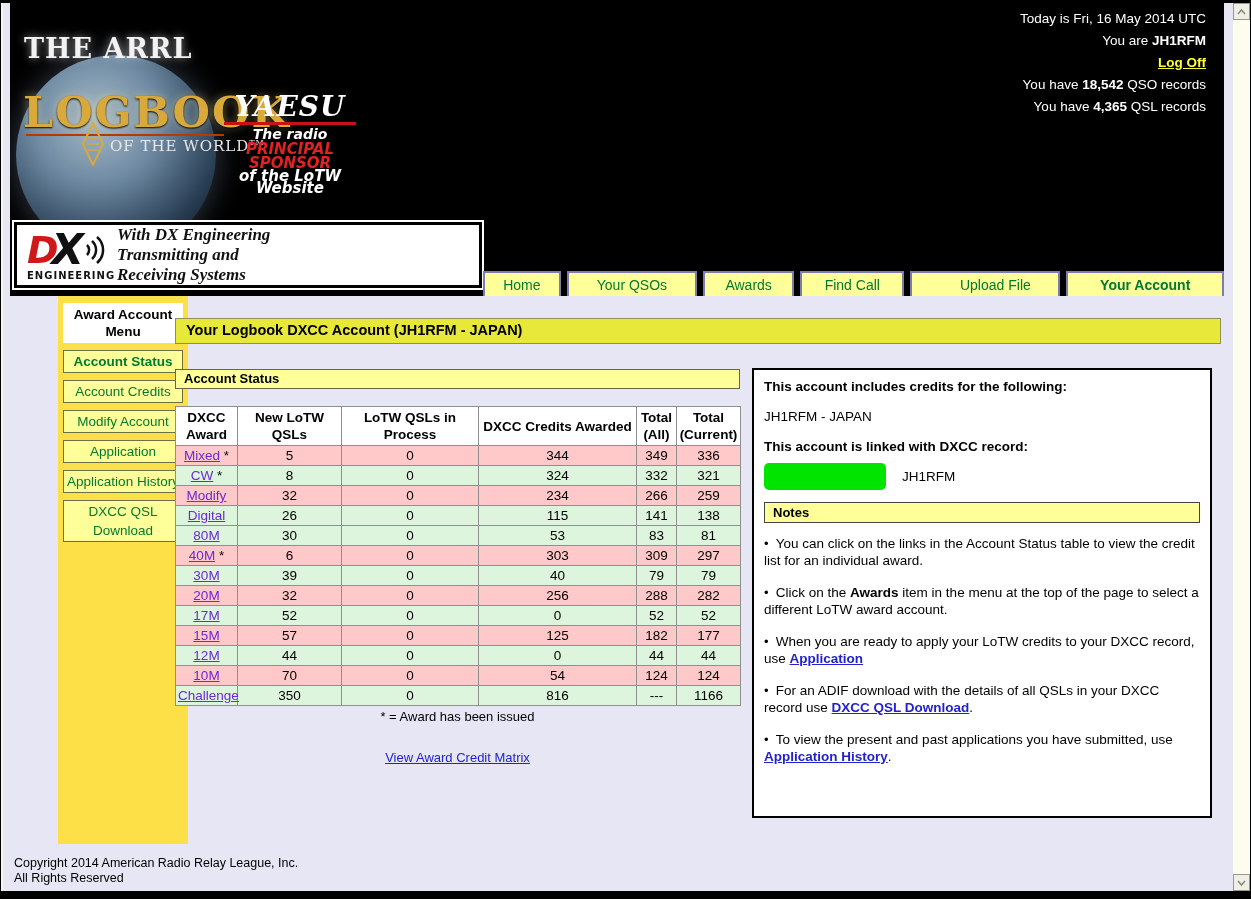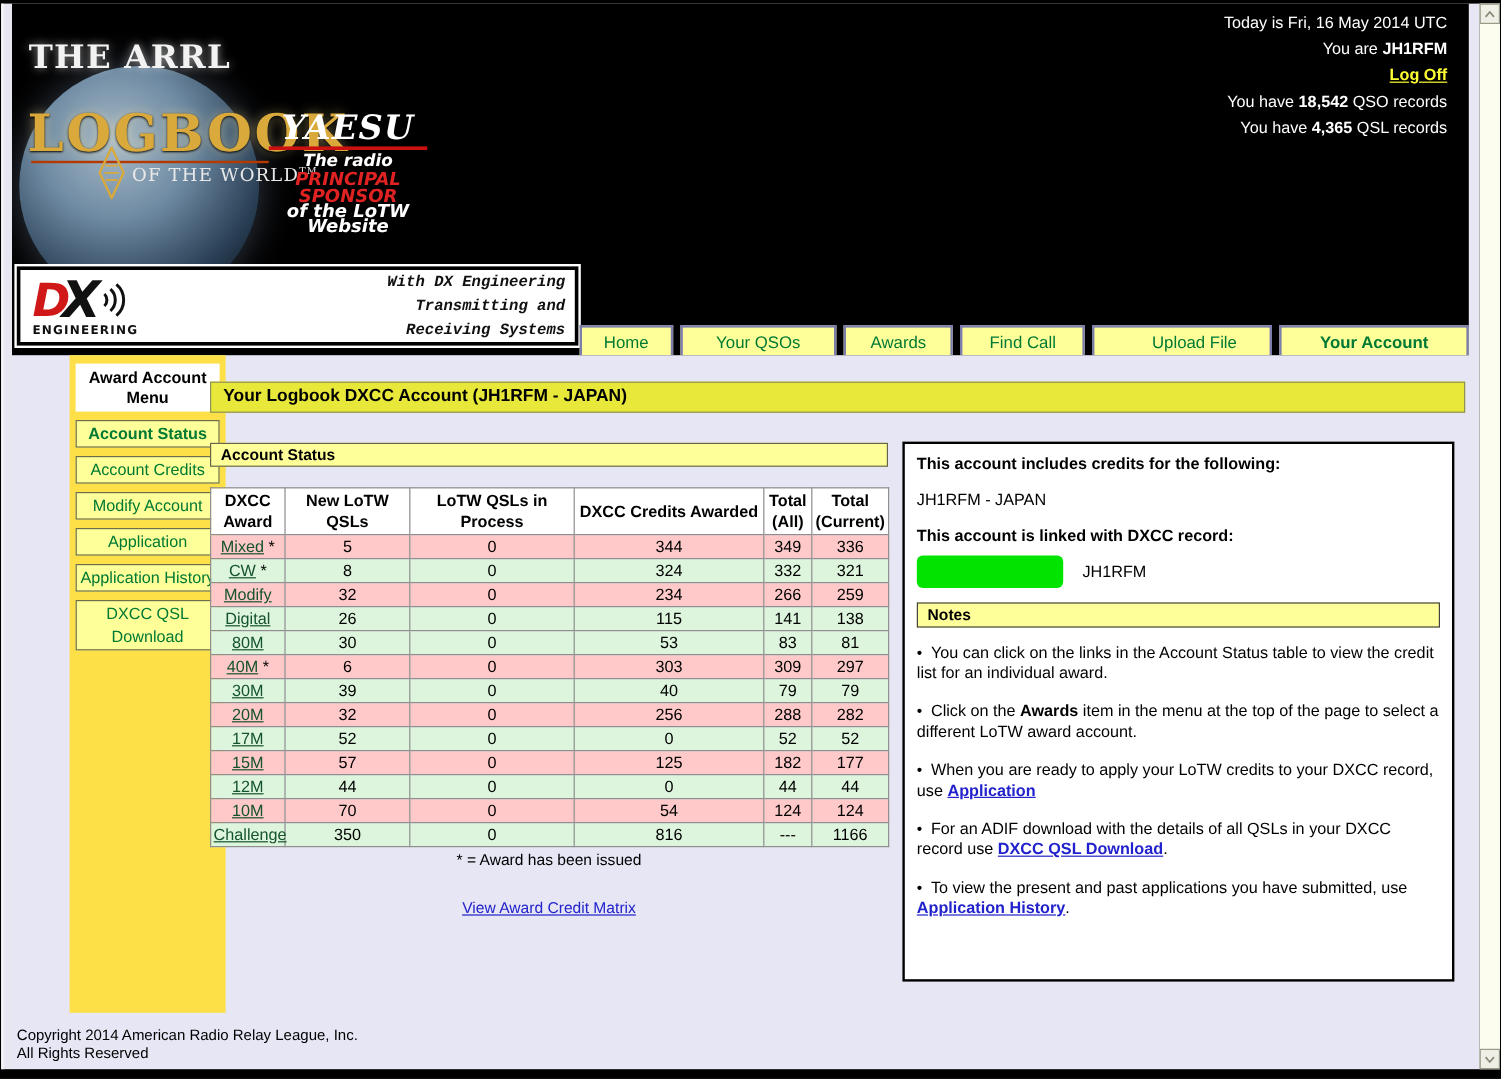--- a/index.html
+++ b/index.html
@@ -51,22 +51,22 @@
 
   
   #dx-banner { position:absolute; left:4px; top:219px; width:468px; height:66px; background:#FFF;
                border:3px solid #000; box-shadow:0 0 0 2px #FFF; display:flex; align-items:center; }
   #dx-logo { width:100px; padding-left:10px; }
   #dx-letters { display:flex; align-items:center; font-family:"DejaVu Sans", sans-serif;
                 font-style:italic; font-weight:bold; line-height:36px; }
   #dx-d { font-size:38px; color:#D01818; }
   #dx-x { font-size:42px; color:#111; margin-left:-7px; }
   #dx-eng { font-size:10px; font-weight:bold; color:#111; letter-spacing:1px; font-family:"DejaVu Sans", sans-serif; }
-  #dx-text { flex:1; text-align:right; font-family:Liberation Mono, monospace; font-style:italic;
-             font-weight:bold; font-size:13px; line-height:20px; color:#111; padding-right:8px; }
+  #dx-text { flex:1; text-align:left; font-family:Liberation Serif, serif; font-style:italic;
+             font-weight:bold; font-size:17px; line-height:20px; color:#111; padding-right:8px; }
 
   
   #nav-row { position:absolute; left:473px; top:268px; width:741px; height:25px; display:flex; gap:6px; }
   .nav-tab { background:#FFFF99; border:2px solid #7C7CAD; border-bottom:0; color:#007A33;
              font-size:14px; display:flex; align-items:center; justify-content:center; cursor:pointer; }
   .nav-tab:nth-child(1){flex-grow:85;} .nav-tab:nth-child(2){flex-grow:131;}
   .nav-tab:nth-child(3){flex-grow:95;} .nav-tab:nth-child(4){flex-grow:105;}
   .nav-tab:nth-child(5){flex-grow:129;padding-left:20px;} .nav-tab:nth-child(6){flex-grow:148;font-weight:bold;}
 
   
@@ -86,21 +86,21 @@
                  padding-left:8px; color:#000; }
   #table-wrap { position:absolute; left:165px; top:403px; width:565px; }
   table { width:565px; border-collapse:collapse; font-size:13.5px; table-layout:fixed; }
   col.c0{width:62px;} col.c1{width:104px;} col.c2{width:137px;} col.c3{width:158px;}
   col.c4{width:40px;} col.c5{width:64px;}
   th,td { border:1px solid #8F8F8F; text-align:center; padding:2px 2px; color:#000; }
   th { background:#FFF; font-weight:bold; line-height:17px; }
   td { height:20px; }
   tr.pink td { background:#FFC9C9; }
   tr.green td { background:#DCF5DC; }
-  a.award-link { color:#14532d; text-decoration:underline; cursor:pointer; }
+  a.award-link { color:#6d28d9; text-decoration:underline; cursor:pointer; }
   #footnote { text-align:center; font-size:13px; margin-top:3px; color:#000; }
   #matrix-link-row { text-align:center; margin-top:24px; }
   #matrix-link { color:#2222CC; font-size:13px; text-decoration:underline; cursor:pointer; }
 
   
   #info-panel { position:absolute; left:742px; top:365px; width:460px; height:450px; background:#FFF;
                 border:2px solid #000; padding:9px 10px; font-size:13.5px; color:#000; }
   .ip-bold { font-weight:bold; margin-bottom:15px; }
   .ip-plain { margin-bottom:15px; }
   .ip-bold.tight { margin-bottom:9px; }

